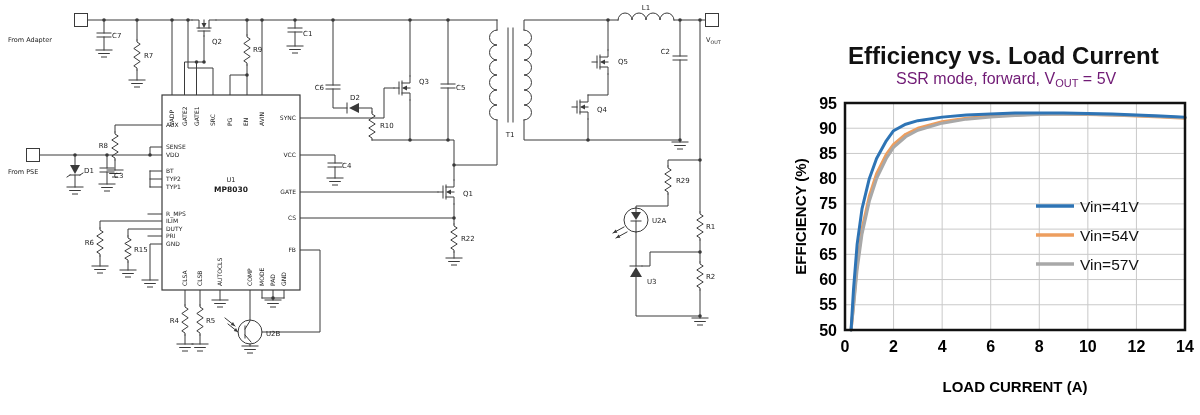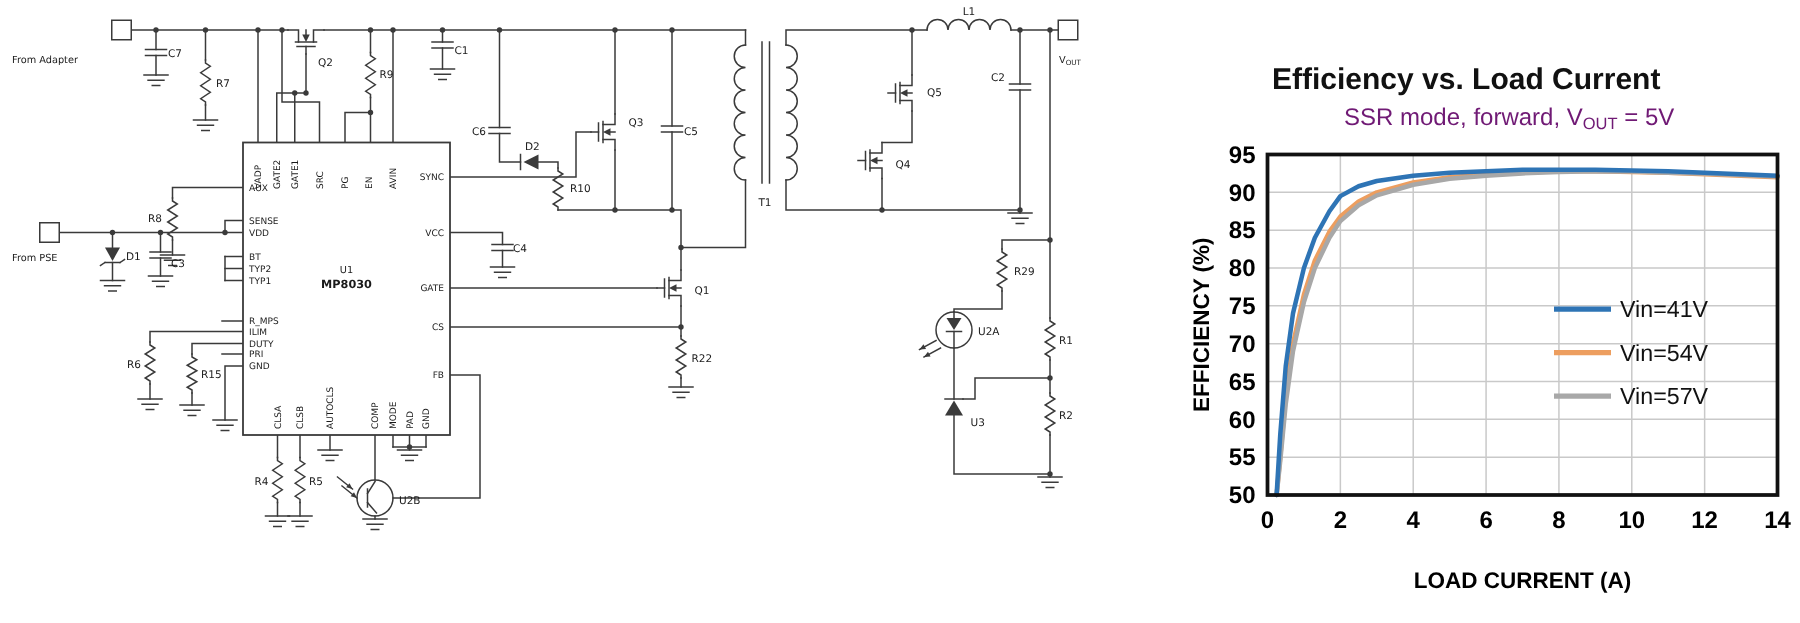--- a/index.html
+++ b/index.html
@@ -8,21 +8,21 @@
   #schem{position:absolute;left:0;top:0;}
   #schem polyline,#schem line,#schem path{stroke:#3a3a3a;stroke-width:1;fill:none;stroke-linecap:square;}
   #schem rect{stroke:#3a3a3a;fill:#ffffff;}
   #schem .fill{fill:#3a3a3a;stroke:none;}
   #schem text{fill:#1a1a1a;font:7px "DejaVu Sans",sans-serif;}
   #schem text.pin{font-size:6px;}
   #schem text.icref{font-size:6.5px;}
   #schem text.icname{font-size:7.5px;font-weight:bold;}
   #schem text.term{font-size:6.5px;}
   #plot{position:absolute;left:790px;top:0;}
-  .chart-title{position:absolute;left:848px;top:42px;font-size:20px;font-weight:bold;color:#111;}
+  .chart-title{position:absolute;left:848px;top:42px;font-size:24px;font-weight:bold;color:#111;}
   .chart-subtitle{position:absolute;left:896px;top:70px;font-size:16px;color:#701a75;}
   .chart-subtitle .sub{font-size:11px;vertical-align:-3px;}
 </style>
 </head>
 <body>
 
 <div class="page">
   <svg id="schem" width="785" height="415" viewBox="0 0 785 415">
       <g>
         <polyline points="87.5,20 192,20"></polyline>

